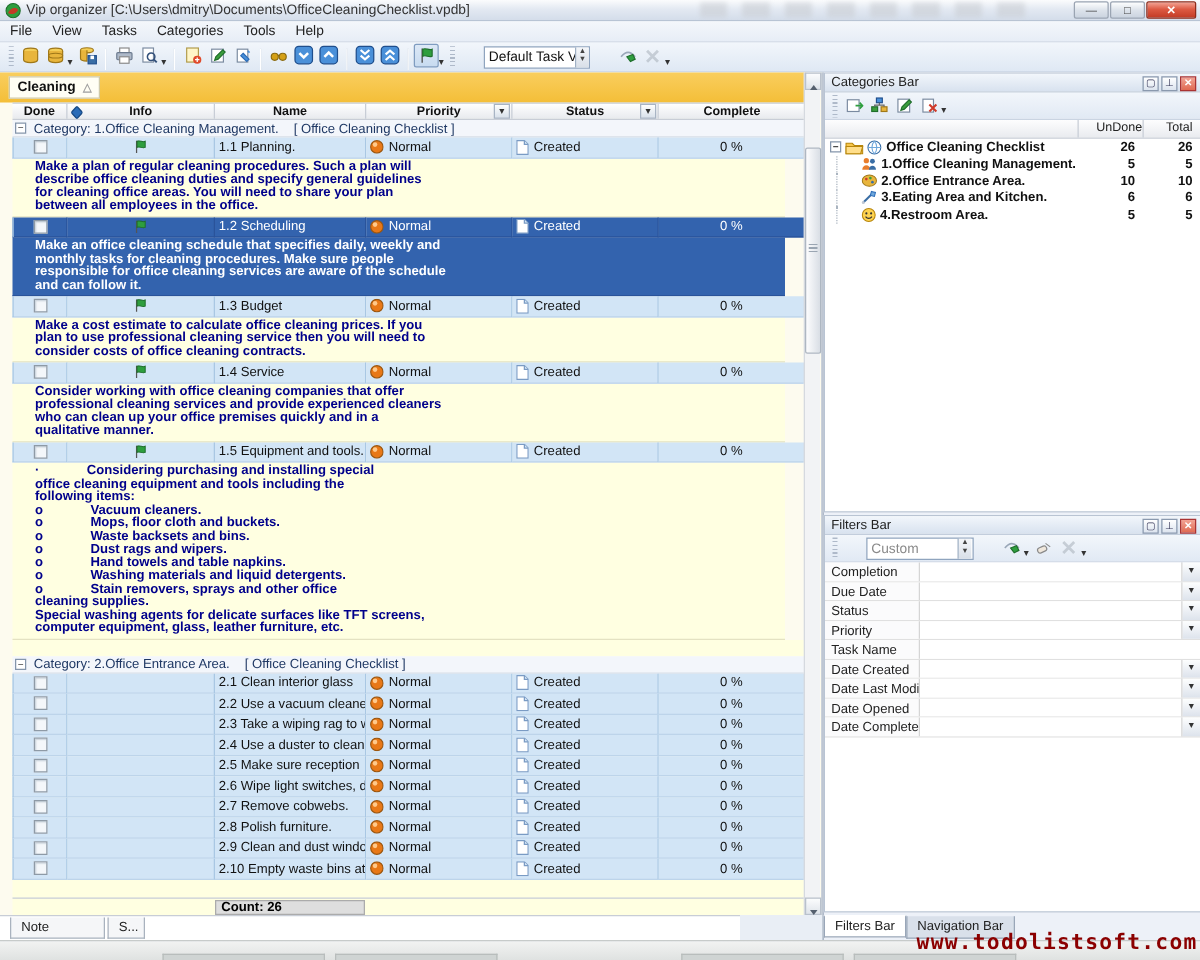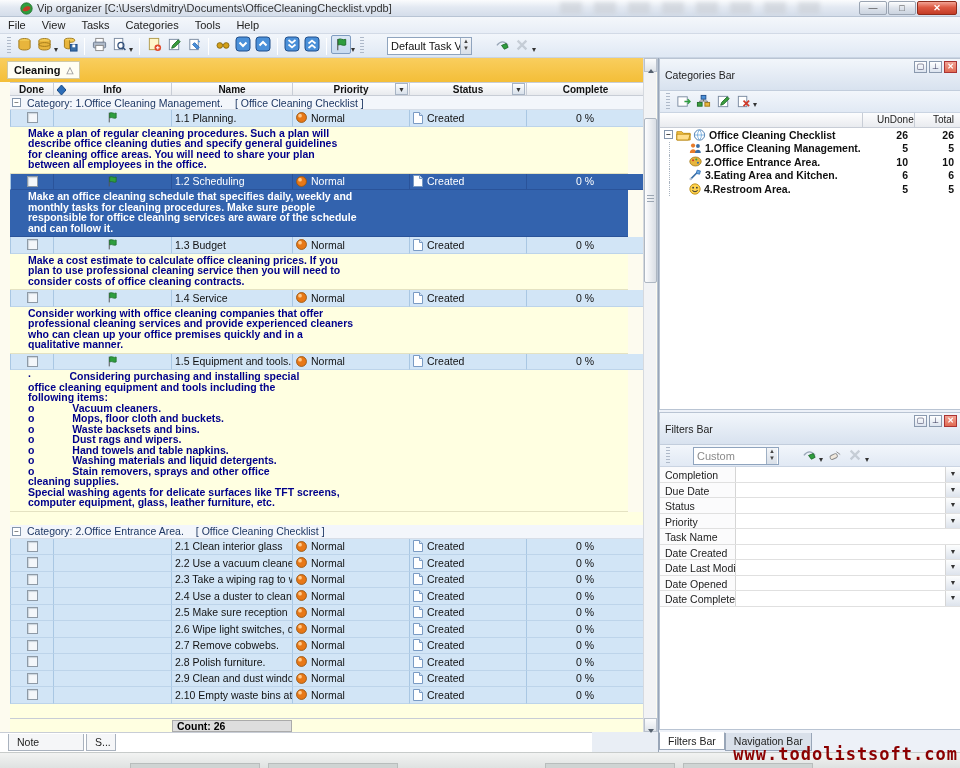--- a/index.html
+++ b/index.html
@@ -2,21 +2,21 @@
 <html><head>
 <meta charset="utf-8">
 <style>
   * { margin:0; padding:0; box-sizing:border-box; }
   html,body { width:960px; height:768px; overflow:hidden; font-family:"Liberation Sans",sans-serif; background:#E9EEF5; }
   #screen { position:relative; width:960px; height:768px; background:#E9EEF5; }
 
   
   #titlebar { position:absolute; left:0; top:0; width:960px; height:17px;
     background:linear-gradient(#FBFCFD,#E3E9F2 45%,#D4DDEA); border-bottom:1px solid #B8C4D4;
-    display:flex; align-items:center; padding-left:20px; font-size:11px; color:#333; }
+    display:flex; align-items:center; padding-left:4px; font-size:11px; color:#333; }
   #titlebar .appicon { width:13px; height:13px; margin-right:4px; }
   #titlebar .ghost { position:absolute; left:560px; top:2px; width:260px; height:12px;
     background:repeating-linear-gradient(90deg,#C8CCD2 0 22px,transparent 22px 34px); filter:blur(2px); opacity:.55; }
   .winbtns { position:absolute; right:3px; top:1px; display:flex; }
   .winbtn { width:28px; height:14px; border:1px solid #9AA4B2; border-radius:2px; margin-left:1px;
     background:linear-gradient(#FDFEFE,#DDE3EB 50%,#CBD4E0); color:#444; font-size:9px; line-height:12px; text-align:center; }
   .winbtn.close { width:40px; background:linear-gradient(#F2A394,#DD5A43 45%,#C33C26); color:#fff; border-color:#8E2B1A; font-weight:bold; }
 
   
   #menubar { position:absolute; left:0; top:17px; width:960px; height:17px; background:linear-gradient(#F4F7FB,#E7EDF6);
@@ -89,21 +89,21 @@
   #sb-thumb { position:absolute; left:0; top:60px; width:13px; height:165px; background:linear-gradient(90deg,#FDFDFE,#D9DEE5); border:1px solid #AEB7C2; border-radius:2px; }
   #sb-thumb .grip { margin:76px auto 0; width:7px; height:7px; background:repeating-linear-gradient(#9AA5B2 0 1px,transparent 1px 3px); }
 
   
   #bottom-left { position:absolute; left:0; top:732px; width:592px; height:20px; background:#FFFFFF; border-top:1px solid #C8CDD6; }
   .ltab { position:absolute; top:1px; height:17px; border:1px solid #A9B2BE; border-top:none; background:#F5F6F8;
     font-size:10.5px; color:#222; padding:2px 8px 0; }
 
   
   #right-dock { position:absolute; left:658px; top:58px; width:302px; height:694px; background:#EDF1F8; border-left:1px solid #99A6B8; }
-  .panel-title { height:32px; background:linear-gradient(#F2F6FB,#D8E2EF); border-bottom:1px solid #C2CDDC;
+  .panel-title { height:15px; background:linear-gradient(#F2F6FB,#D8E2EF); border-bottom:1px solid #C2CDDC;
     display:flex; align-items:center; font-size:10.5px; color:#222; padding-left:5px; position:relative; }
   .ptbtns { position:absolute; right:3px; top:2px; display:flex; gap:2px; }
   .ptbtn { width:13px; height:12px; border:1px solid #8A99AE; background:linear-gradient(#FFFFFF,#DCE4EF); font-size:8px; line-height:10px; text-align:center; color:#335; }
   .ptbtn.close { background:linear-gradient(#F2A394,#E06A52); color:#fff; border-color:#A33; font-weight:bold; }
   .panel-toolbar { height:22px; background:linear-gradient(#F2F6FB,#E1E9F4); border-bottom:1px solid #CAD4E2; display:flex; align-items:center; padding-left:3px; }
 
   #cats-panel { position:absolute; left:0; top:0; width:302px; height:352px; background:#fff; border:1px solid #B9C4D3; }
   #cats-cols { height:15px; display:flex; justify-content:flex-end; background:linear-gradient(#FDFDFE,#E9EBEF); border-bottom:1px solid #C8CDD6; font-size:10px; color:#222; }
   #cats-cols .cc { border-left:1px solid #C8CDD6; padding:1px 6px 0 14px; text-align:right; }
   #cats-cols .cc.undone { width:52px; }

